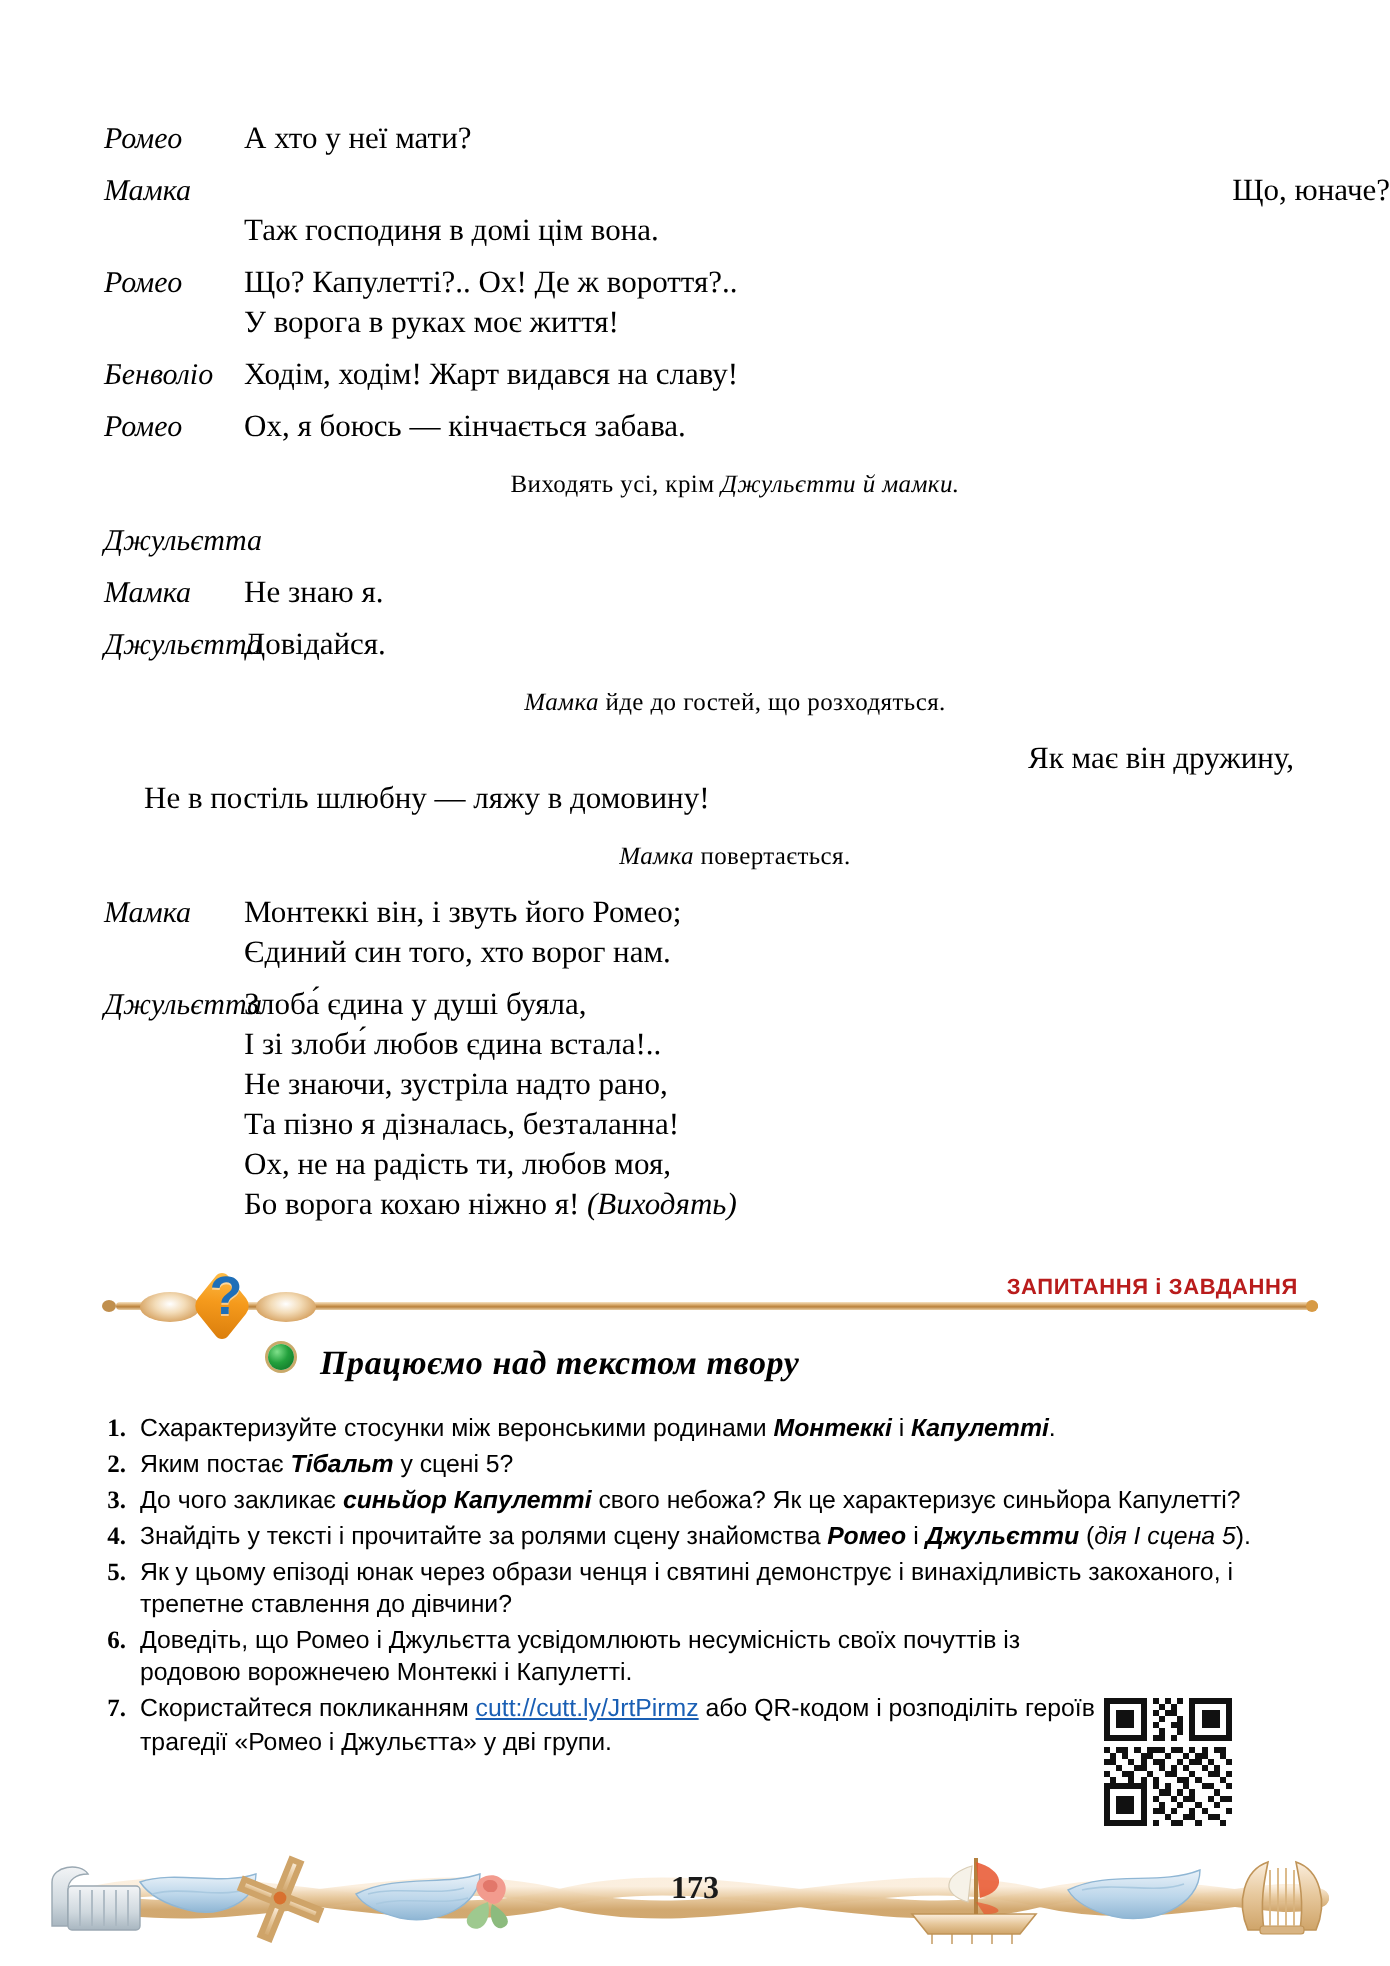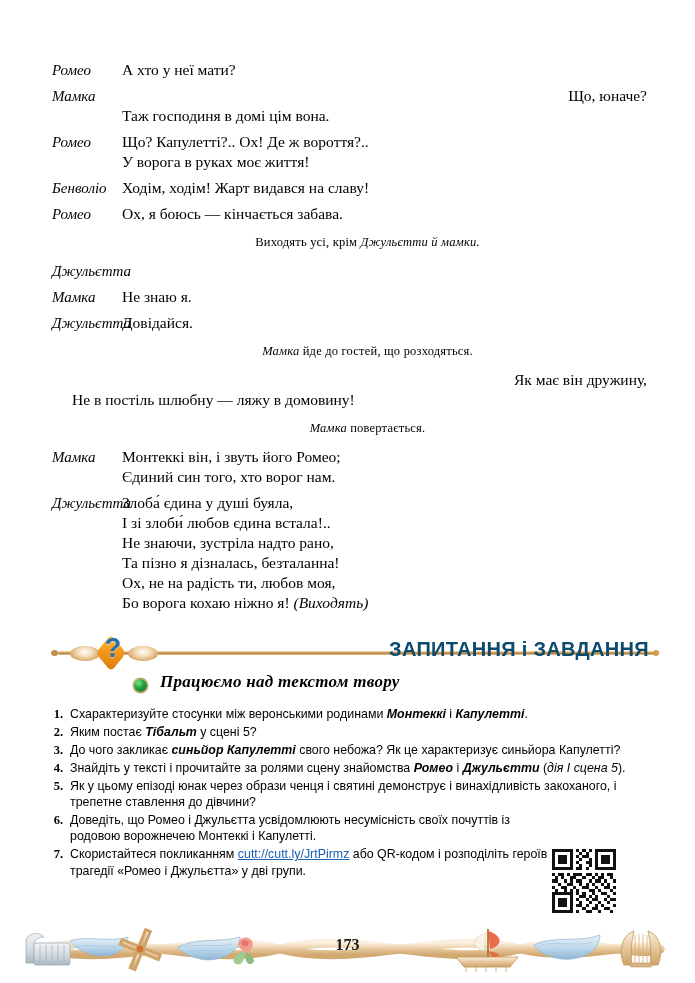--- a/index.html
+++ b/index.html
@@ -33,21 +33,20 @@
     flex: 0 0 122px;
     padding-left: 52px;
     box-sizing: border-box;
     font-style: italic;
     font-size: 15px;
     line-height: 20px;
     white-space: nowrap;
   }
   .lines {
     flex: 1 1 auto;
-    padding-right: 48px;
     font-size: 15.5px;
     line-height: 20px;
   }
   .line {
     display: block;
     white-space: pre-wrap;
   }
   .line.right {
     text-align: right;
   }
@@ -144,43 +143,43 @@
     font-size: 27px;
     color: #1f6fb8;
     text-shadow: 0 1px 0 rgba(255,255,255,.5);
   }
   .section-title {
     position: absolute;
     right: 46px;
     top: 2px;
     font-family: "Liberation Sans", sans-serif;
     font-weight: bold;
-    font-size: 20px;
+    font-size: 11px;
     letter-spacing: 0.3px;
-    color: #0c4a6e;
+    color: #b91c1c;
     white-space: nowrap;
   }
   .title-dot {
     position: absolute;
     right: 36px;
     top: 14px;
     width: 6px;
     height: 6px;
     background: #d79a45;
     border-radius: 50%;
   }
 
   
   .subhead {
     position: absolute;
     left: 0;
     top: 672px;
     width: 695px;
     display: flex;
-    align-items: flex-end;
+    align-items: flex-start;
   }
   .bullet-sphere {
     margin-left: 134px;
     width: 13px;
     height: 13px;
     border-radius: 50%;
     background: radial-gradient(circle at 35% 30%,
         #7fe08a 0%, #22a03c 45%, #0d6b24 100%);
     box-shadow: 0 0 0 1.5px #c9a96a;
   }

